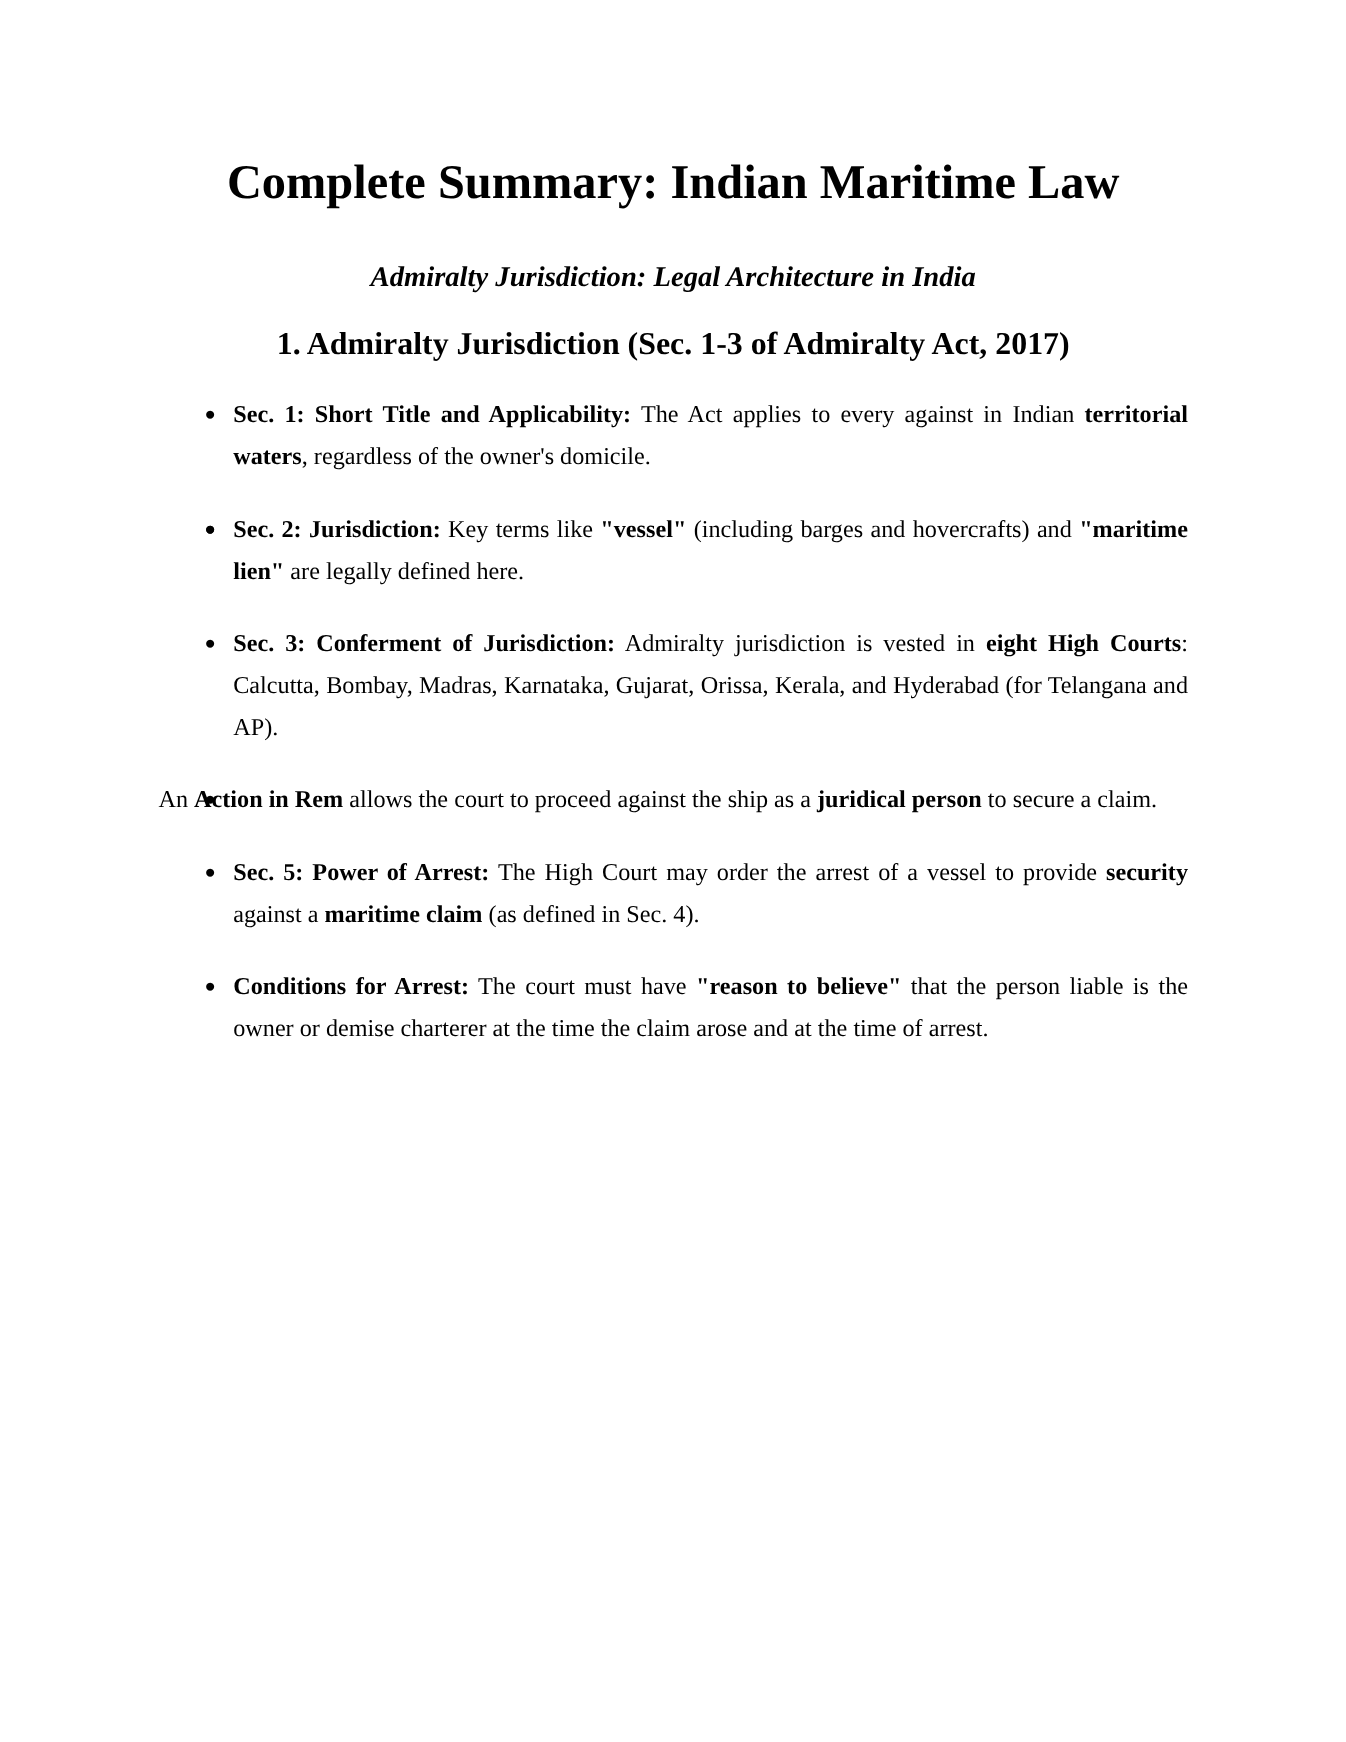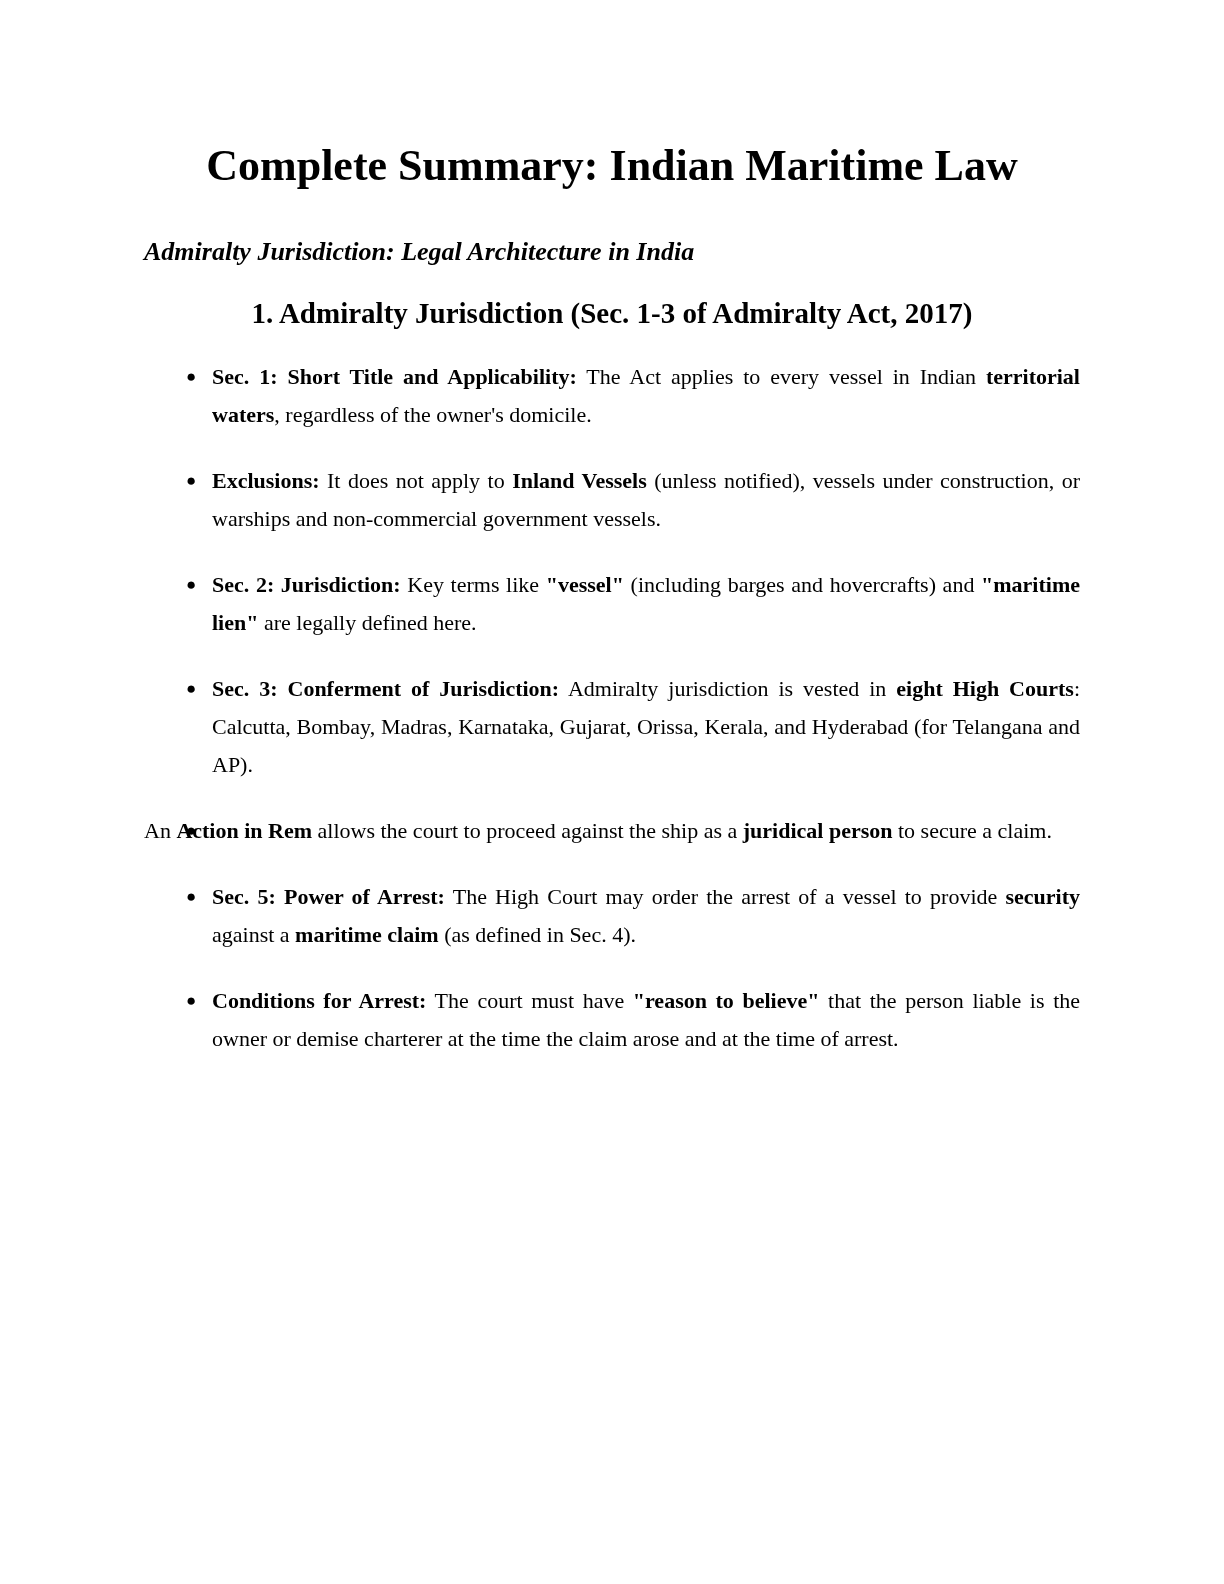--- a/index.html
+++ b/index.html
@@ -24,20 +24,21 @@
   }
   .doc-title {
     margin: 0 0 42px 0;
     text-align: center;
     font-size: 44px;
     font-weight: 700;
     line-height: 1.25;
   }
   .doc-subtitle {
     margin: 0 0 26px 0;
+    text-align: center;
     font-size: 26px;
     font-weight: 700;
     font-style: italic;
     line-height: 1.3;
   }
   .section-heading {
     margin: 30px 0 26px 0;
     font-size: 29px;
     font-weight: 700;
     line-height: 1.3;
@@ -80,22 +81,22 @@
 </head>
 <body>
 
 <div class="page">
   <h1 class="doc-title">Complete Summary: Indian Maritime Law</h1>
   <p class="doc-subtitle">Admiralty Jurisdiction: Legal Architecture in India</p>
   <div>
       <section>
         <h2 class="section-heading">1. Admiralty Jurisdiction (Sec. 1-3 of Admiralty Act, 2017)</h2>
         <ul class="bullets">
-          <li><span class="bullet">●</span><span><b>Sec. 1: Short Title and Applicability:</b><span> The Act applies to every vessel in Indian </span><b>territorial waters</b><span>, regardless of the owner's domicile.</span></span></li>
-          <li><span class="bullet">●</span><span><b>Exclusions:</b><span> It does not apply to </span><b>Inland Vessels</b><span> (unless notified), vessels under construction, or warships and non-commercial government vessels.</span></span></li>
+          <li><span class="bullet">●</span><span><b>Sec. 1: Short Title and Applicability:</b><span> The Act applies to every against in Indian </span><b>territorial waters</b><span>, regardless of the owner's domicile.</span></span></li>
+          <li><span class="bullet">●</span></li>
           <li><span class="bullet">●</span><span><b>Sec. 2: Jurisdiction:</b><span> Key terms like </span><b>"vessel"</b><span> (including barges and hovercrafts) and </span><b>"maritime lien"</b><span> are legally defined here.</span></span></li>
           <li><span class="bullet">●</span><span><b>Sec. 3: Conferment of Jurisdiction:</b><span> Admiralty jurisdiction is vested in </span><b>eight High Courts</b><span>: Calcutta, Bombay, Madras, Karnataka, Gujarat, Orissa, Kerala, and Hyderabad (for Telangana and AP).</span></span></li>
           <li><span class="bullet">●</span></li>
         </ul>
       </section>
       <section>
         <p class="body-par"><span>An </span><b>Action in Rem</b><span> allows the court to proceed against the ship as a </span><b>juridical person</b><span> to secure a claim.</span></p>
         <ul class="bullets">
           <li><span class="bullet">●</span><span><b>Sec. 5: Power of Arrest:</b><span> The High Court may order the arrest of a vessel to provide </span><b>security</b><span> against a </span><b>maritime claim</b><span> (as defined in Sec. 4).</span></span></li>
           <li><span class="bullet">●</span><span><b>Conditions for Arrest:</b><span> The court must have </span><b>"reason to believe"</b><span> that the person liable is the owner or demise charterer at the time the claim arose and at the time of arrest.</span></span></li>

